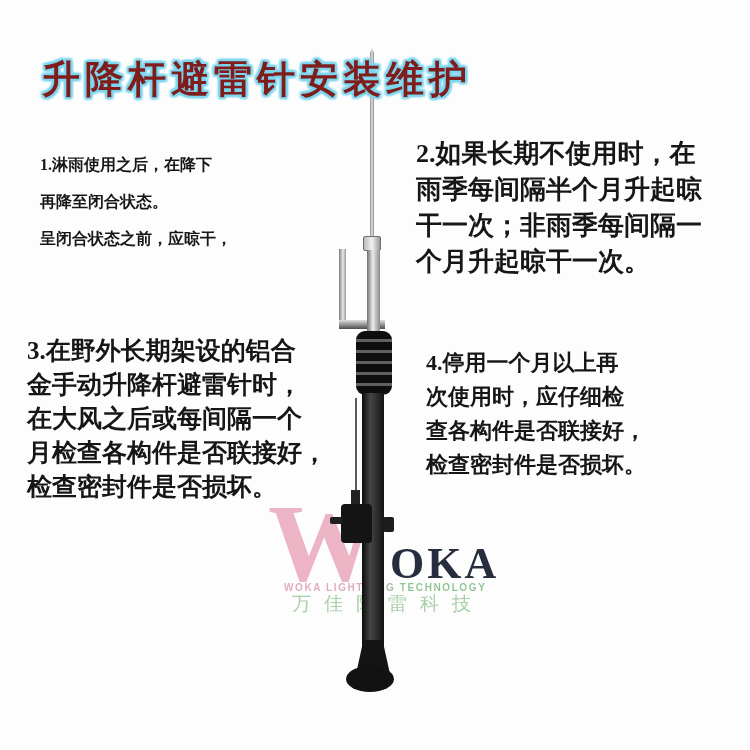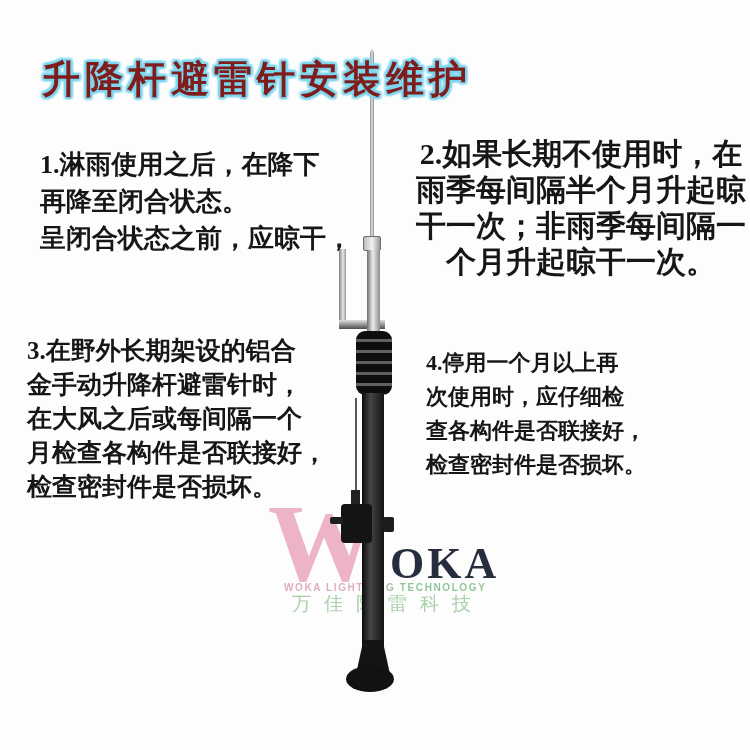--- a/index.html
+++ b/index.html
@@ -29,22 +29,22 @@
   }
   
   .note{
     position:absolute;
     font-weight:bold;
     color:#161616;
     z-index:5;
     white-space:nowrap;
   }
   .note .line{display:block;}
-  .note1{left:40px;top:146px;font-size:26px;line-height:37px;}
-  .note2{left:416px;top:136px;font-size:30px;line-height:36px;text-align:center;}
+  .note1{left:40px;top:146px;font-size:16px;line-height:37px;}
+  .note2{left:416px;top:136px;font-size:26px;line-height:36px;}
   .note3{left:27px;top:334px;font-size:25px;line-height:34px;}
   .note4{left:426px;top:346px;font-size:22px;line-height:34px;}
   
   .wm{position:absolute;z-index:2;line-height:1;}
   .wm-w{
     left:268px;top:488px;
     font-size:110px;font-weight:bold;
     color:#eaa8bc;opacity:.85;
   }
   .wm-oka{

